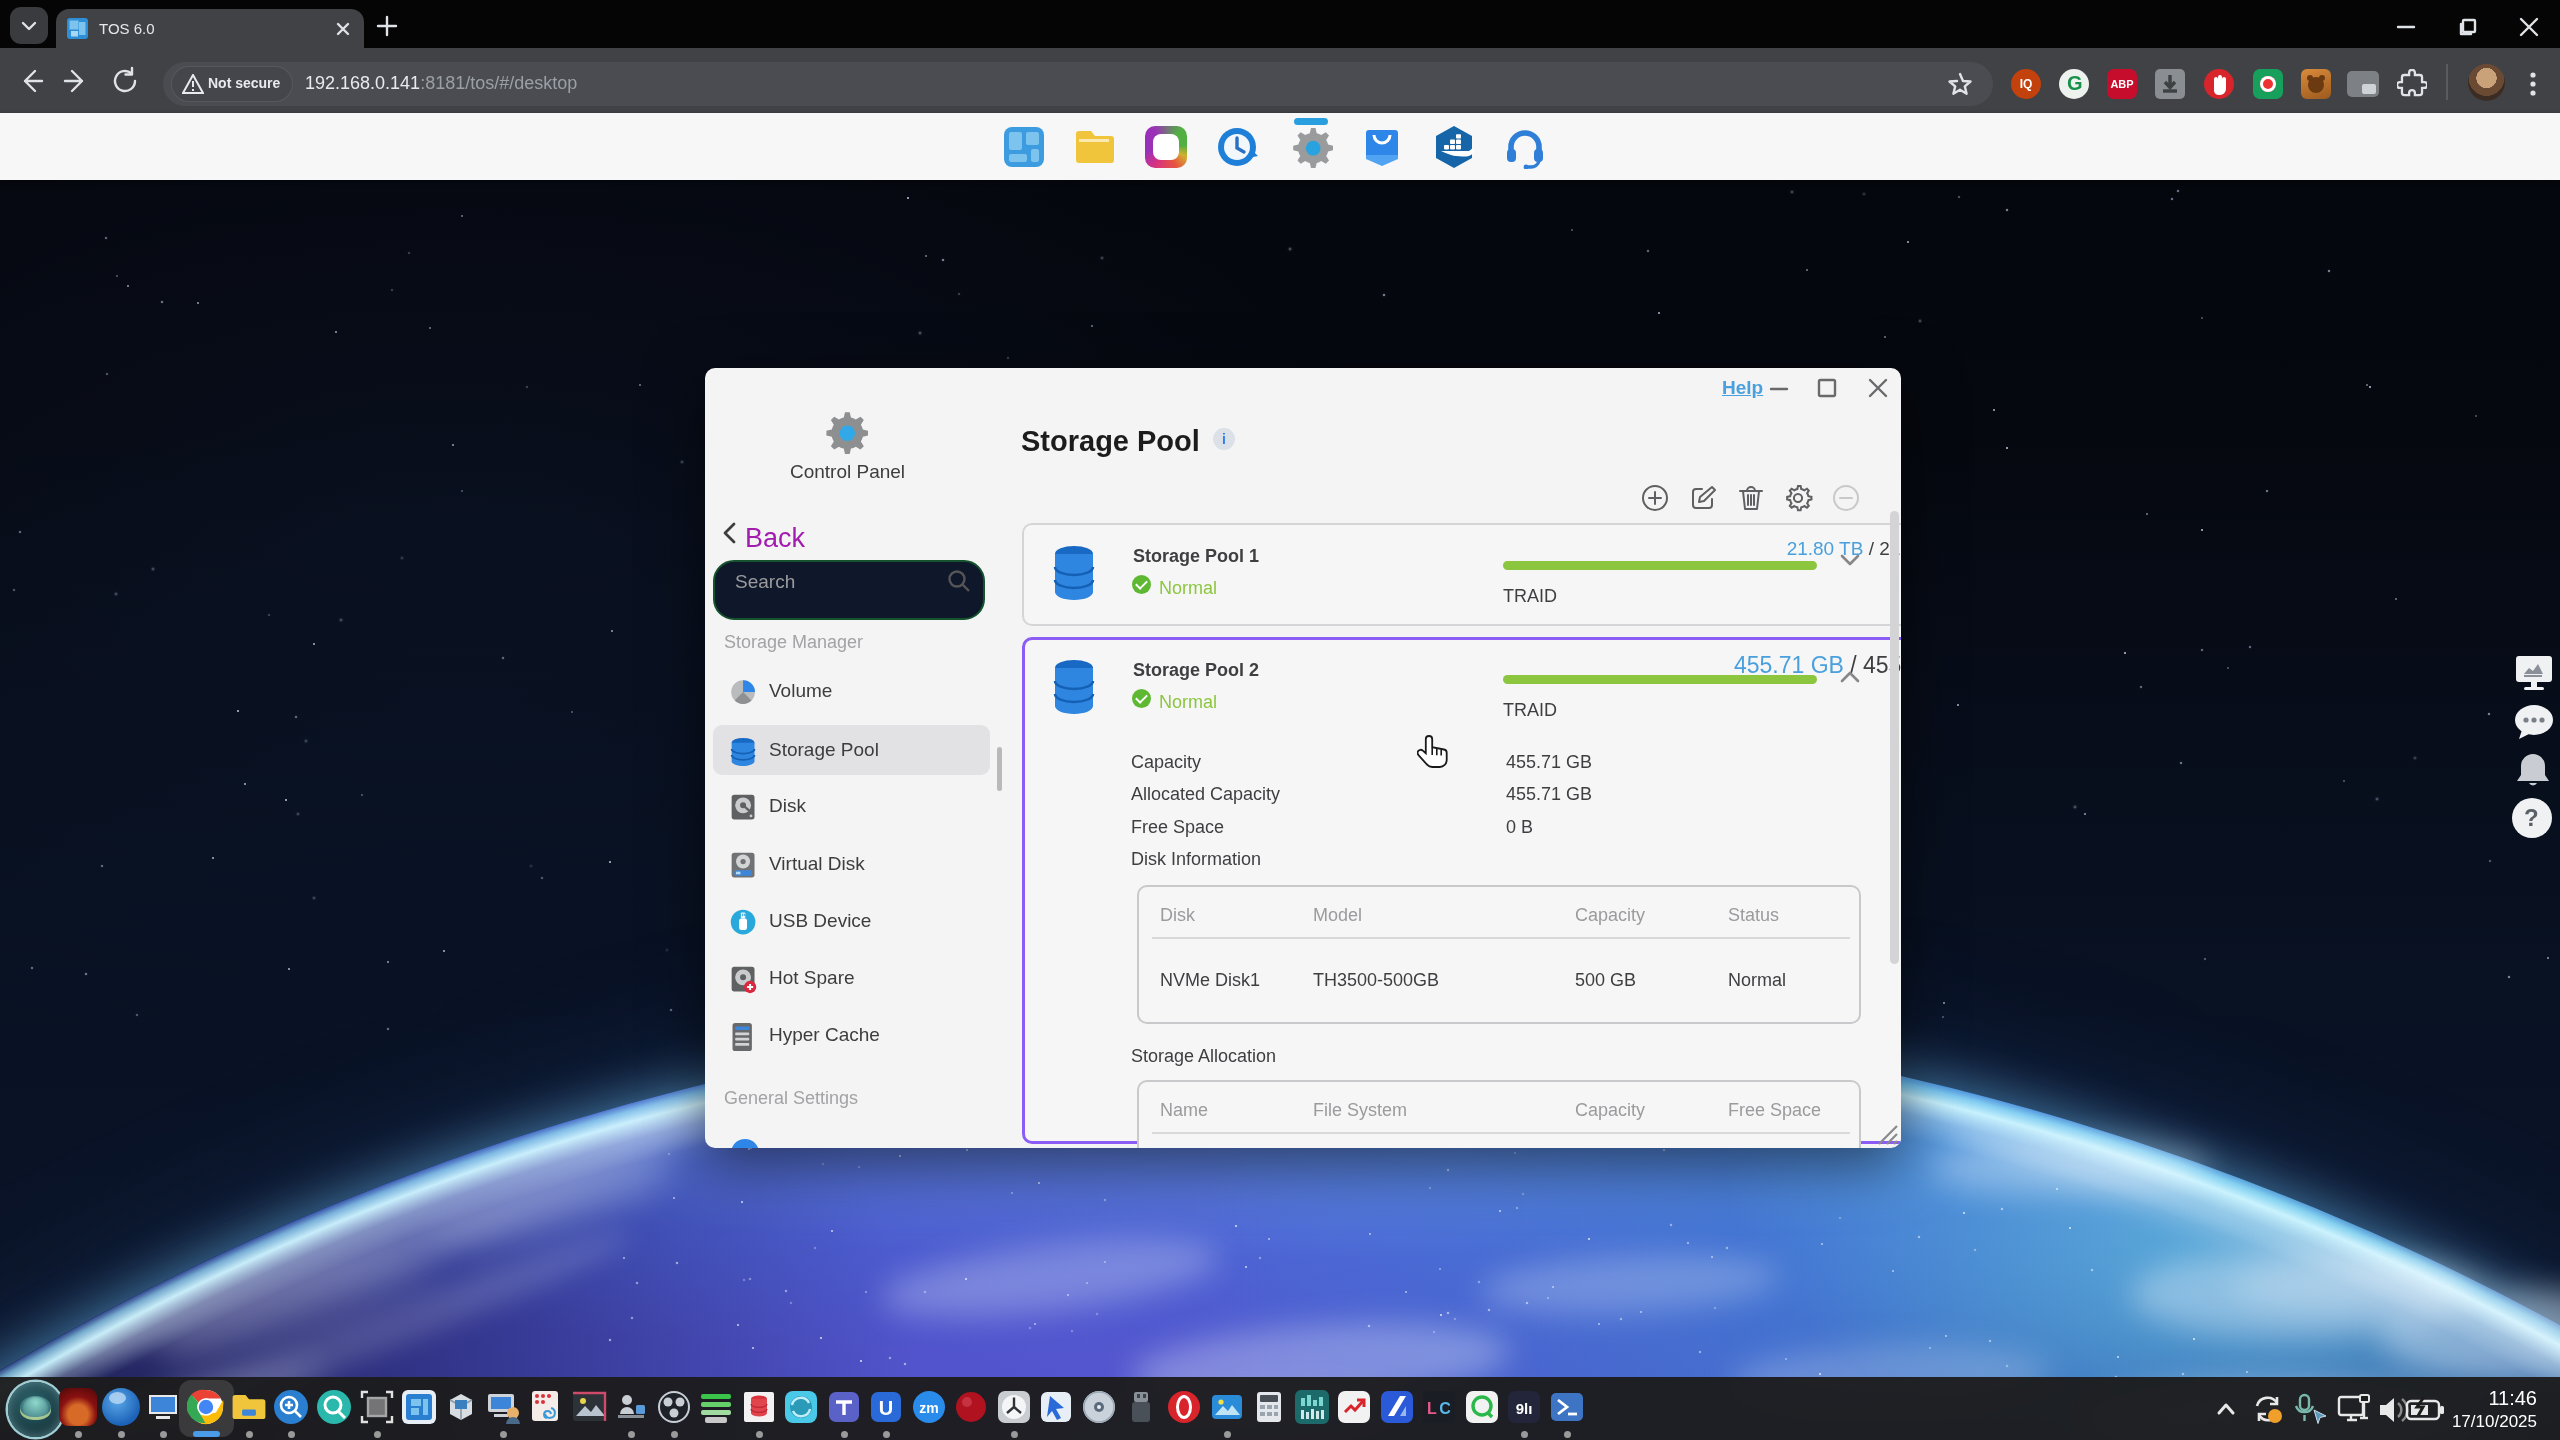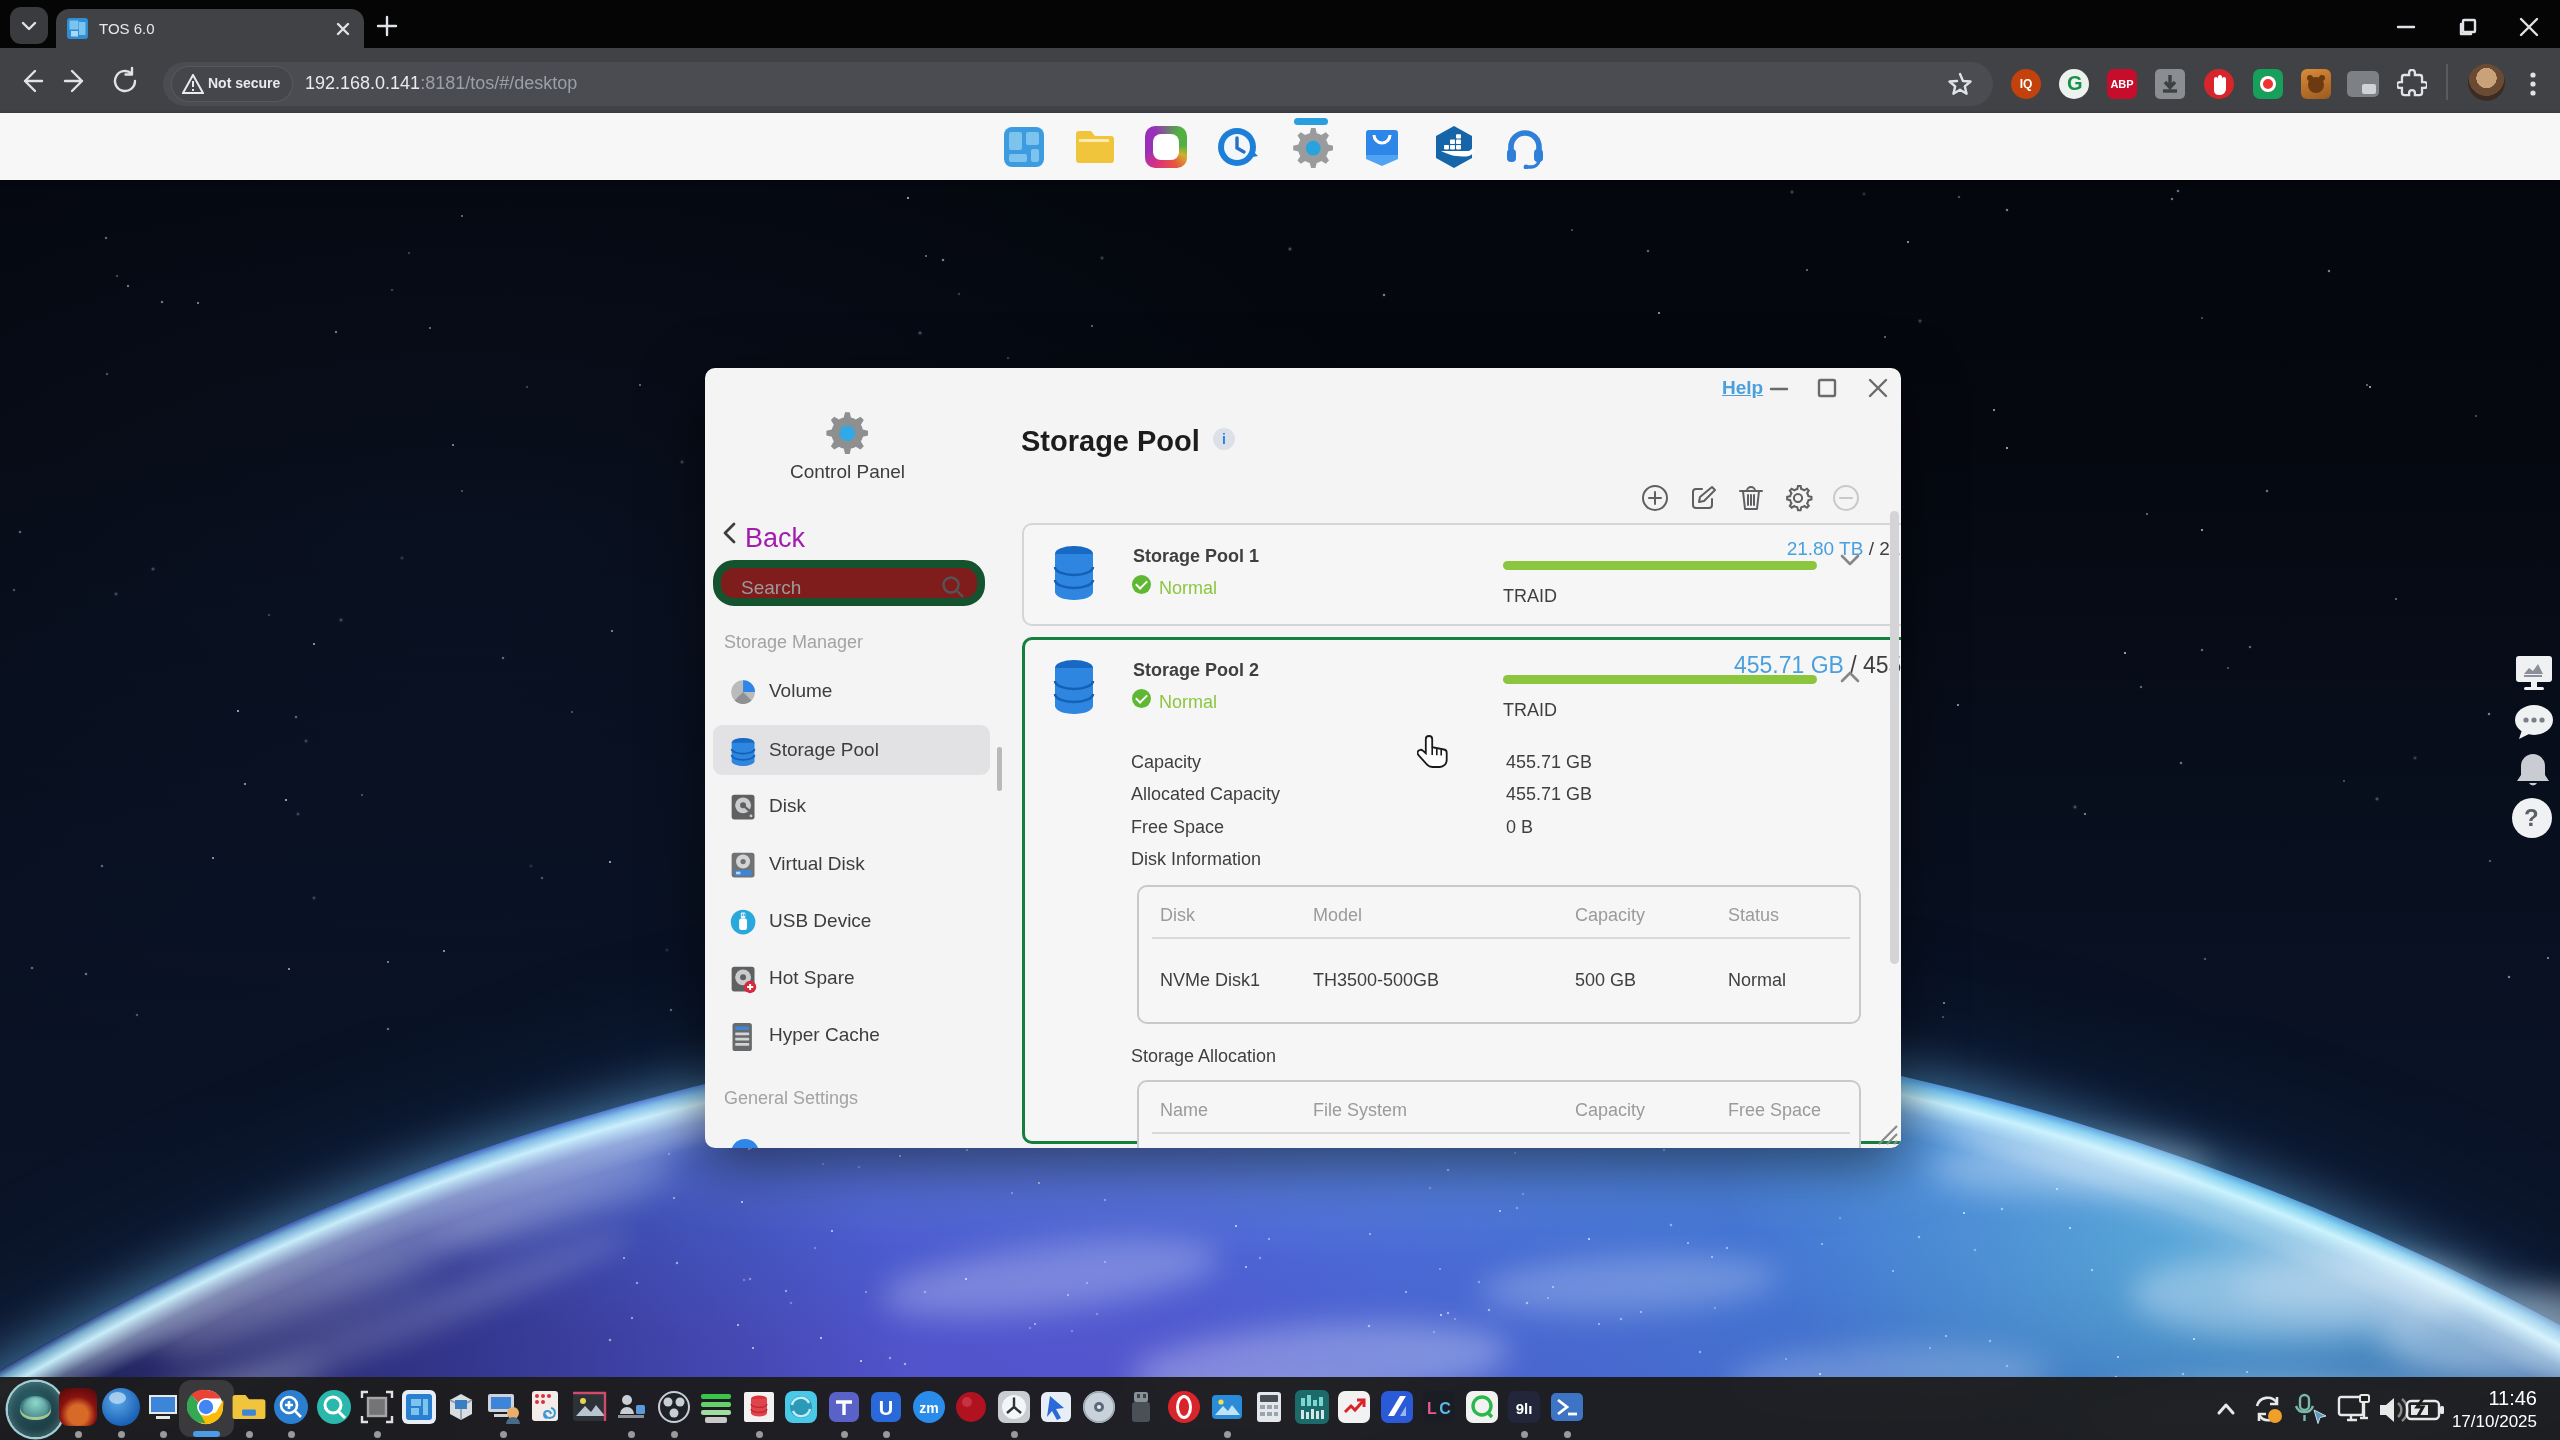--- a/index.html
+++ b/index.html
@@ -43,21 +43,21 @@
 #tosbar { position:absolute; left:0; top:113px; width:2560px; height:67px; background:#f7f7f8; box-shadow:0 1px 4px rgba(0,0,0,0.4); }
 
 
 #modal { position:absolute; left:705px; top:368px; width:1196px; height:780px; background:#f4f4f5; border-radius:10px; box-shadow:0 16px 60px rgba(0,0,0,0.55); overflow:hidden; }
 .mtx { position:absolute; color:#3f3f41; white-space:nowrap; }
 .gray { color:#9b9b9d; }
 .green { color:#8cc63f; }
 .blue { color:#4aa0dc; }
 #card1, #card2 { position:absolute; left:317px; width:994px; background:#f6f6f7; border-radius:10px; }
 #card1 { top:155px; height:103px; border:2px solid #d5d5d7; }
-#card2 { top:269px; height:507px; border:3px solid #15803d; }
+#card2 { top:269px; height:507px; border:3px solid #8b5cf6; }
 .dbico { position:absolute; width:46px; height:56px; }
 .pbar { position:absolute; width:314px; height:9px; border-radius:5px; background:#8cc63f; }
 .tbl { position:absolute; left:112px; width:724px; border:2px solid #c9c9cb; border-radius:10px; background:#f6f6f7; }
 .tbl .sep { position:absolute; left:13px; width:698px; height:0; border-top:2px solid #d9d9db; }
 .chk { position:absolute; width:19px; height:19px; border-radius:50%; background:#5fb832; }
 .chk::after { content:""; position:absolute; left:4px; top:4.5px; width:9px; height:5px; border-left:2.5px solid #fff; border-bottom:2.5px solid #fff; transform:rotate(-45deg); }
 
 
 #selrow { position:absolute; left:8px; top:357px; width:277px; height:50px; border-radius:9px; background:#e2e2e4; }
 .srow { position:absolute; left:8px; width:277px; height:50px; }
@@ -254,21 +254,21 @@
 
     <svg width="46" height="46" viewBox="0 0 44 44" style="position:absolute;left:117px;top:41px;">
       <path fill="#8e8f91" d="M22 3 l4.5 0 1.2 5.2 a14.5 14.5 0 0 1 4.6 1.9 l4.5 -2.8 3.2 3.2 -2.8 4.5 a14.5 14.5 0 0 1 1.9 4.6 l5.2 1.2 0 4.5 -5.2 1.2 a14.5 14.5 0 0 1 -1.9 4.6 l2.8 4.5 -3.2 3.2 -4.5 -2.8 a14.5 14.5 0 0 1 -4.6 1.9 l-1.2 5.2 -4.5 0 -1.2 -5.2 a14.5 14.5 0 0 1 -4.6 -1.9 l-4.5 2.8 -3.2 -3.2 2.8 -4.5 a14.5 14.5 0 0 1 -1.9 -4.6 l-5.2 -1.2 0 -4.5 5.2 -1.2 a14.5 14.5 0 0 1 1.9 -4.6 l-2.8 -4.5 3.2 -3.2 4.5 2.8 a14.5 14.5 0 0 1 4.6 -1.9 Z"></path>
       <circle cx="24.2" cy="23.2" r="7.4" fill="#31a8e8"></circle>
     </svg>
     <div style="position:absolute;left:0;top:93px;width:285px;text-align:center;color:#3d3d3d;font-size:19px;">Control Panel</div>
     <svg class="ln" width="26" height="26" viewBox="0 0 26 26" style="position:absolute;left:13px;top:152px;stroke:#3d3d3d;stroke-width:2.8;">
         <path d="M16 4 L7 13 L16 22"></path>
       </svg>
     <span style="position:absolute;left:40px;top:155px;font-size:27px;color:#a21caf;text-align:center;">Back</span>
-    <div style="position:absolute;left:8px;top:192px;width:272px;height:46px;border-radius:21px;background:#7f1d1d;border:8px solid #14532d;">
+    <div style="position:absolute;left:8px;top:192px;width:272px;height:60px;border-radius:21px;background:#0f172a;border:2px solid #14532d;">
       <span style="position:absolute;left:20px;top:9px;color:#9b9b9d;font-size:19px;">Search</span>
       <svg width="28" height="28" viewBox="0 0 28 28" style="position:absolute;right:10px;top:5px;">
           <circle cx="12" cy="12" r="7.5" fill="none" stroke="#555" stroke-width="2.4"></circle>
           <path d="M17.5 17.5 L24 24" stroke="#555" stroke-width="2.4"></path>
         </svg>
     </div>
     <span style="position:absolute;left:19px;top:264px;color:#a3a3a5;font-size:18px;">Storage Manager</span>
     <div id="selrow"></div>
     <div class="srow" style="top:299px;">
       <svg width="32" height="32" viewBox="0 0 32 32">

